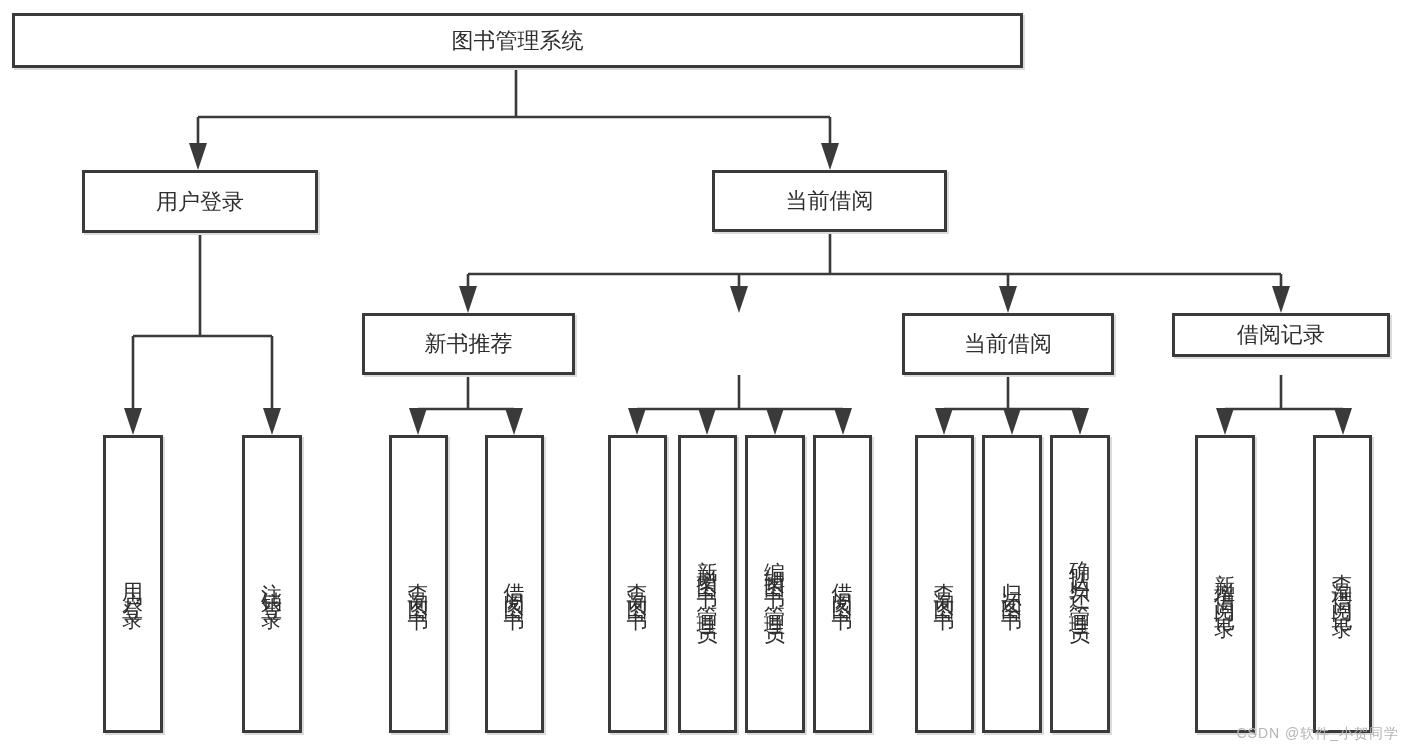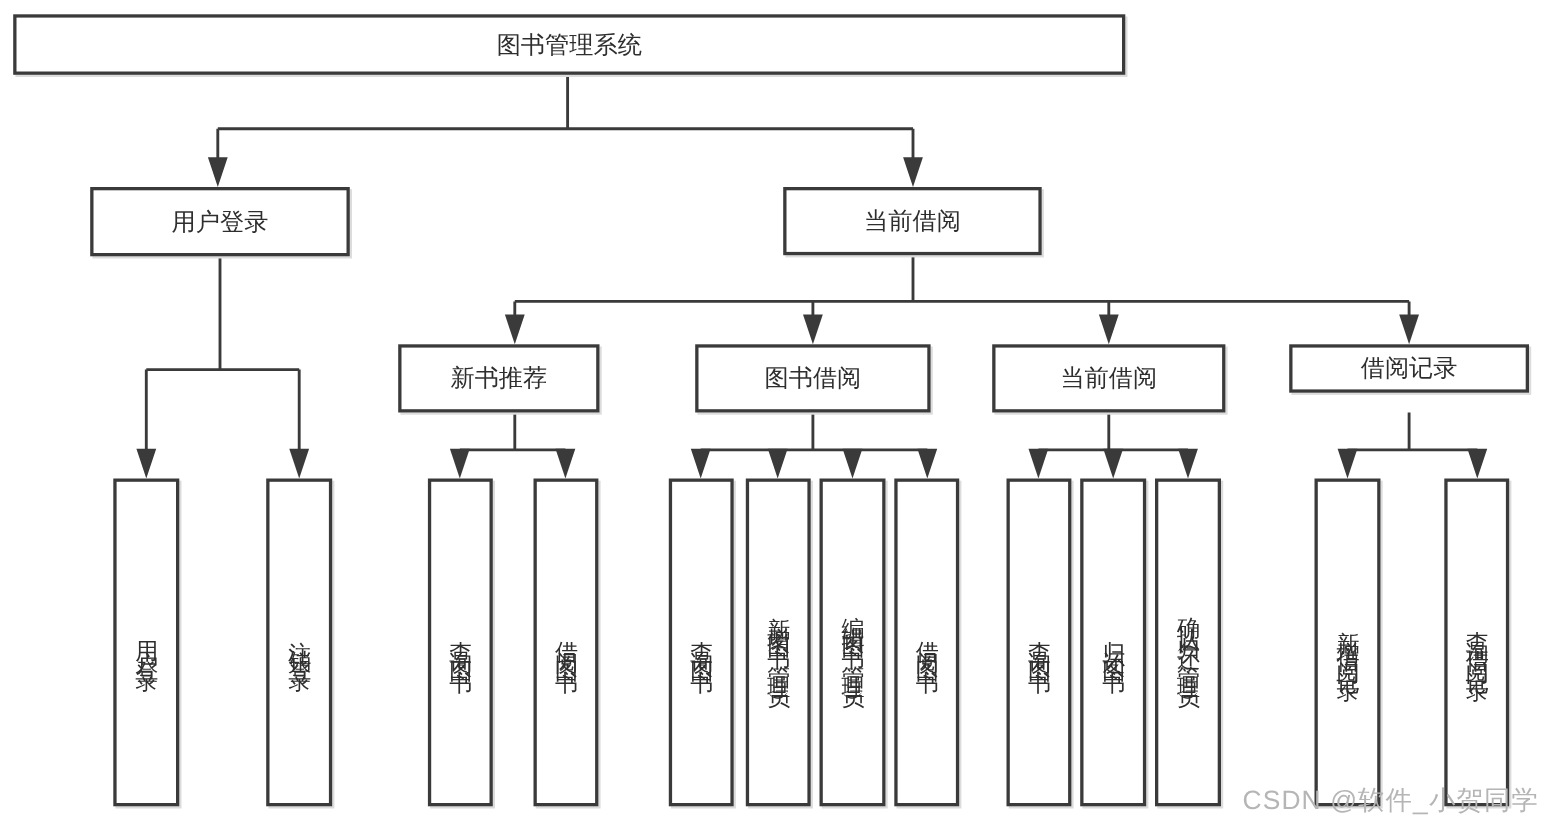--- a/index.html
+++ b/index.html
@@ -43,21 +43,21 @@
     writing-mode:vertical-rl;
     text-orientation:mixed;
     font-size:21px;
     letter-spacing:9px;
     color:var(--text-color);
     line-height:1;
   }
   #watermark{
     position:absolute;
     right:6px;bottom:4px;
-    font-size:24px;
+    font-size:14px;
     color:var(--watermark-color);
     letter-spacing:1px;
     z-index:10;
     white-space:nowrap;
   }
 </style>
 </head>
 <body>
 
 <div id="stage">
@@ -110,22 +110,21 @@
       <polygon class="arrow" points="1216,408 1234,408 1225,435"></polygon>
       <polygon class="arrow" points="1334,408 1352,408 1343,435"></polygon>
     </g>
   </svg>
 
   <div class="node" style="left:12px;top:13px;width:1011px;height:55px;">图书管理系统</div>
 
   <div class="node" style="left:82px;top:170px;width:236px;height:63px;">用户登录</div>
   <div class="node" style="left:712px;top:170px;width:235px;height:62px;">当前借阅</div>
 
-  <div class="node" style="left:362px;top:313px;width:183px;height:62px;">新书推荐</div>
-  <div class="node" style="left:632px;top:313px;width:214px;height:62px;">图书借阅</div>
+  <div class="node" style="left:362px;top:313px;width:213px;height:62px;">新书推荐</div>
   <div class="node" style="left:902px;top:313px;width:212px;height:62px;">当前借阅</div>
   <div class="node" style="left:1172px;top:313px;width:218px;height:44px;">借阅记录</div>
 
   <div class="leaf" style="left:103px;top:435px;width:60px;height:298px;">
     <span class="leaf-label">用户登录</span>
   </div>
   <div class="leaf" style="left:242px;top:435px;width:60px;height:298px;">
     <span class="leaf-label">注销登录</span>
   </div>
 

